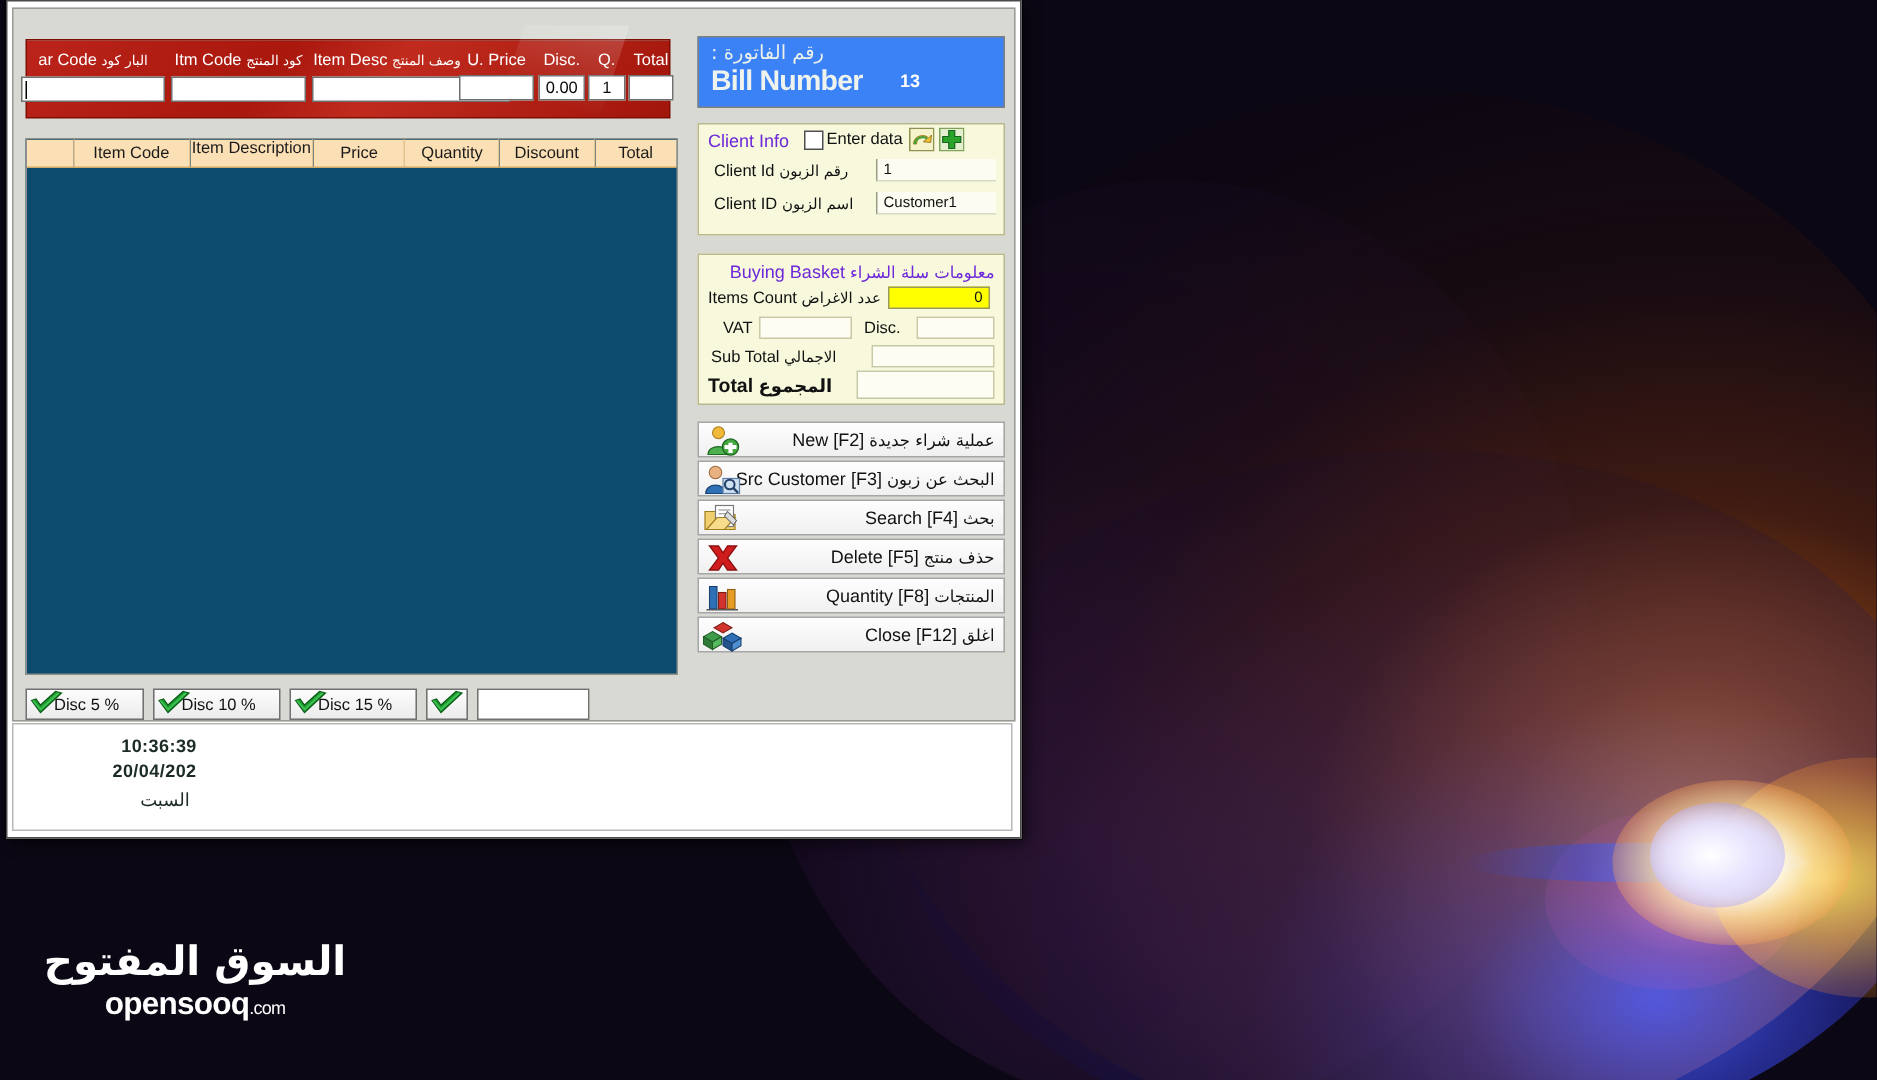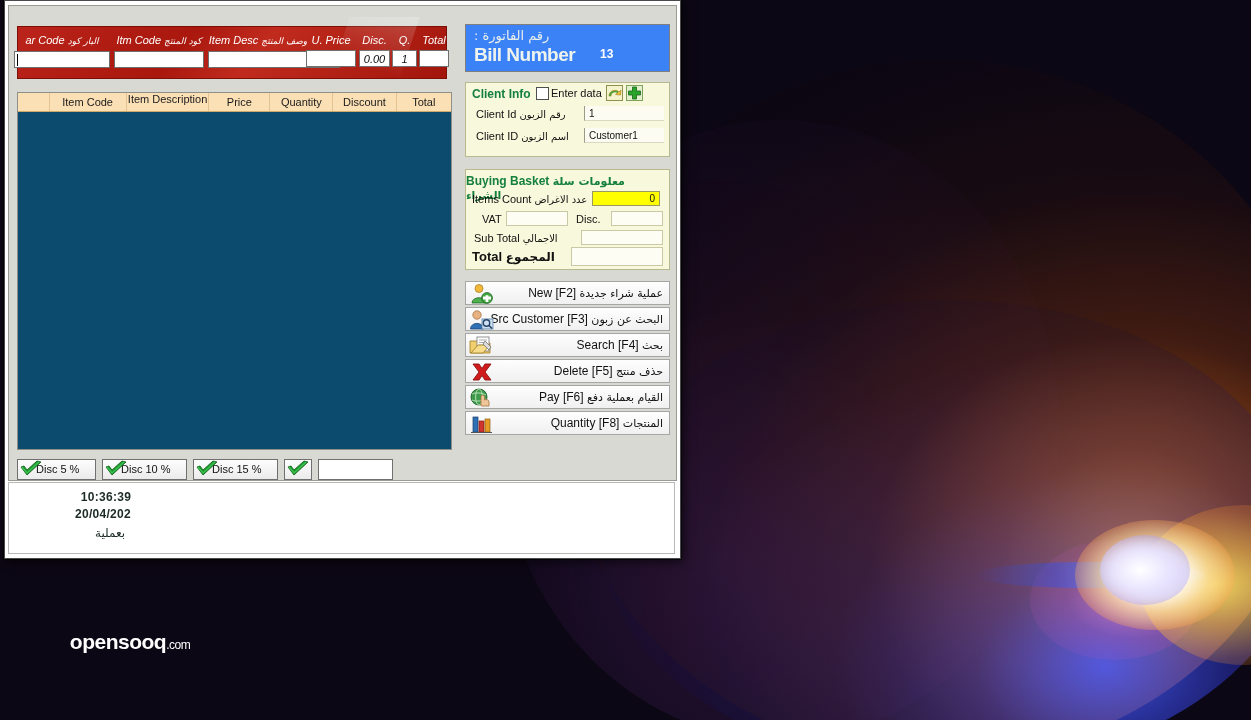--- a/index.html
+++ b/index.html
@@ -104,21 +104,21 @@
     position:absolute;left:8px;top:20px;width:430px;height:53px;
     background:linear-gradient(130deg,#bb241a 0%,#a9170d 38%,#c02b1e 55%,#a2150b 100%);
     border:1px solid #7c0e06;
     box-sizing:border-box;
   }
   .entry-bar::after{
     content:"";position:absolute;right:38px;top:-10px;width:70px;height:72px;
     background:linear-gradient(200deg,rgba(255,255,255,0.20),rgba(255,255,255,0) 65%);
     transform:skewX(-18deg);pointer-events:none;
   }
-  .ef{position:absolute;font-style:italic;}
+  .ef{position:absolute;}
   .ef-lab{color:#ffffff;font-size:11px;white-space:nowrap;line-height:12px;}
   .ef-lab .ar{font-family:"DejaVu Sans",sans-serif;font-size:9px;}
   .ef-in{background:#fff;border:1px solid #6f6f6f;height:17px;box-sizing:border-box;
      font-size:11px;padding:0 2px;color:#000;display:flex;align-items:center;}
   .ef-in.center{justify-content:center;}
   .caret{display:inline-block;width:1px;height:12px;background:#000;}
 
   
   .grid-wrap{position:absolute;left:8px;top:86px;width:435px;height:358px;
      background:#0c4a6e;border:1px solid #8f8f8a;box-sizing:border-box;}
@@ -126,21 +126,21 @@
   table.grid th{
      background:#fbdfb5;color:#1b1b1b;font-size:11px;font-weight:normal;
      border-right:1px solid #e3c392;border-bottom:1px solid #cfa968;
      height:18px;padding:0;overflow:hidden;vertical-align:middle;
   }
   table.grid th.col0{width:28px;}
   table.grid th.wrap{line-height:10px;font-size:11px;}
   .clip-desc{display:block;height:17px;overflow:hidden;}
 
   
-  .disc-row{position:absolute;left:8px;top:452px;height:22px;display:flex;align-items:center;}
+  .disc-row{position:absolute;left:8px;top:452px;height:22px;display:flex;align-items:flex-end;}
   .disc-btn{
      height:21px;border:1px solid #707070;background:linear-gradient(#fdfdfd,#ebebeb);
      display:flex;align-items:center;margin-right:6px;position:relative;
      font-size:11px;color:#111;padding-right:6px;box-sizing:border-box;
   }
   .disc-btn .lbl{margin-left:-8px;position:relative;z-index:2;}
   .disc-field{height:21px;width:75px;background:#fff;border:1px solid #707070;box-sizing:border-box;}
   .chk-ico{width:26px;height:19px;flex:0 0 26px;position:relative;z-index:3;}
 
   
@@ -153,21 +153,21 @@
   .bill-ar{position:absolute;left:8px;top:3px;color:#e9efe9;font-size:13px;
      direction:rtl;font-family:"DejaVu Sans",sans-serif;}
   .bill-en{position:absolute;left:8px;top:19px;color:#eef3ee;font-size:19px;
      font-weight:bold;letter-spacing:-0.5px;}
   .bill-num{position:absolute;left:110px;top:22px;color:#ffffff;font-size:12px;font-weight:bold;margin-left:24px;}
 
   .panel{
      background:#f8f8dc;border:1px solid #b9b98f;box-sizing:border-box;
      position:relative;margin-top:10px;
   }
-  .panel-title{font-size:12px;font-weight:bold;color:#15803d;}
+  .panel-title{font-size:12px;font-weight:normal;color:#6d28d9;}
   .ar{font-family:"DejaVu Sans",sans-serif;direction:rtl;}
 
   .cl-row{position:absolute;font-size:11px;color:#111;}
   .cl-in{position:absolute;background:#fcfcf2;border:none;border-left:1px solid #9b9b86;
      border-bottom:1px solid #d8d8c0;height:15px;font-size:10px;color:#111;
      display:flex;align-items:center;padding-left:4px;box-sizing:border-box;}
 
   .bb-in{position:absolute;background:#fdfdf4;border:1px solid #c9c9a6;height:15px;
      box-sizing:border-box;font-size:10px;display:flex;align-items:center;
      justify-content:flex-end;padding-right:4px;color:#111;}
@@ -206,20 +206,21 @@
   <div class="bg-l bg-purple"></div>
   <div class="bg-l bg-orange"></div>
   <div class="bg-l bg-blue"></div>
   <div class="bg-l bg-pink"></div>
   <div class="bg-l bg-yellow"></div>
   <div class="bg-l bg-streak"></div>
   <div class="bg-l bg-core"></div>
   <div class="bg-l bg-core2"></div>
 
   <div class="watermark">
+    <div class="wm-ar">السوق المفتوح</div>
     <div class="wm-en"><span>opensooq</span><span class="dot">.com</span></div>
   </div>
 
   <div class="app-window">
 
     <div class="app-body">
 
       <div class="entry-bar">
 
         <div class="ef" style="left:-4px;top:7px;width:96px;">
@@ -463,59 +464,60 @@
                 <path d="M5 3 L11 3 L14 7.5 L17 3 L23 3 L17 11 L23 19 L17 19 L14 14.5 L11 19 L5 19 L11 11 Z" fill="#d01c1c" stroke="#8c0f0f" stroke-width="0.9"></path>
               </svg>
             </span>
             <span class="act-lbl">
               <span class="arx">حذف منتج</span>
               <span>[F5]</span>
               <span>Delete</span>
             </span>
           </div>
 
-          <div class="act-btn">
-            <span class="act-ico">
-              <svg width="28" height="22" viewBox="0 0 28 22">
-                <circle cx="11" cy="10" r="8" fill="#3f9b4b" stroke="#1f5f26" stroke-width="0.9"></circle>
-                <path d="M4 7 C8 5, 14 6, 18 8" fill="none" stroke="#bfe6bf" stroke-width="0.9"></path>
-                <path d="M4 13 C8 15, 14 14, 18 12" fill="none" stroke="#bfe6bf" stroke-width="0.9"></path>
-                <ellipse cx="11" cy="10" rx="3.4" ry="8" fill="none" stroke="#bfe6bf" stroke-width="0.9"></ellipse>
-                <path d="M13 18 L13 10 C13 7.5, 16.5 7.5, 16.5 10 L16.5 13
-                         C18 12, 21 12.5, 21 15 L21 19 L13.5 19 Z" fill="#f0c79a" stroke="#a3713d" stroke-width="0.8"></path>
-              </svg>
-            </span>
-            <span class="act-lbl">
-              <span class="arx">القيام بعملية دفع</span>
-              <span>[F6]</span>
-              <span>Pay</span>
-            </span>
-          </div>
 
           <div class="act-btn">
             <span class="act-ico">
               <svg width="28" height="22" viewBox="0 0 28 22">
                 <rect x="5" y="4" width="5" height="15" fill="#2f6fb5" stroke="#17406e" stroke-width="0.7"></rect>
                 <rect x="11" y="8" width="5" height="11" fill="#d0342c" stroke="#7f1d17" stroke-width="0.7"></rect>
                 <rect x="17" y="6" width="5" height="13" fill="#e79c26" stroke="#8f5d10" stroke-width="0.7"></rect>
                 <line x1="3" y1="19.5" x2="24" y2="19.5" stroke="#555" stroke-width="1"></line>
               </svg>
             </span>
             <span class="act-lbl">
               <span class="arx">المنتجات</span>
               <span>[F8]</span>
               <span>Quantity</span>
             </span>
           </div>
 
+          <div class="act-btn" style="margin-bottom:0;">
+            <span class="act-ico">
+              <svg width="28" height="22" viewBox="0 0 28 22">
+                <path d="M14 2 L20 5.5 L14 9 L8 5.5 Z" fill="#d0342c" stroke="#7f1d17" stroke-width="0.7"></path>
+                <path d="M7 8 L13 11.5 L7 15 L1 11.5 Z" fill="#3f9b4b" stroke="#1f5f26" stroke-width="0.7"></path>
+                <path d="M1 11.5 L7 15 L7 20 L1 16.5 Z" fill="#2f7a37" stroke="#1f5f26" stroke-width="0.7"></path>
+                <path d="M7 15 L13 11.5 L13 16.5 L7 20 Z" fill="#56b95f" stroke="#1f5f26" stroke-width="0.7"></path>
+                <path d="M20 9 L26 12.5 L20 16 L14 12.5 Z" fill="#2f6fb5" stroke="#17406e" stroke-width="0.7"></path>
+                <path d="M14 12.5 L20 16 L20 21 L14 17.5 Z" fill="#23558c" stroke="#17406e" stroke-width="0.7"></path>
+                <path d="M20 16 L26 12.5 L26 17.5 L20 21 Z" fill="#4f8fd0" stroke="#17406e" stroke-width="0.7"></path>
+              </svg>
+            </span>
+            <span class="act-lbl">
+              <span class="arx">اغلق</span>
+              <span>[F12]</span>
+              <span>Close</span>
+            </span>
+          </div>
 
         </div>
       </div>
     </div>
 
     <div class="footer">
       <div class="f-time">10:36:39</div>
       <div class="f-date">20/04/202</div>
-      <div class="f-day">بعملية</div>
+      <div class="f-day">السبت</div>
     </div>
 
   </div>
 </div>
 
 </body></html>

